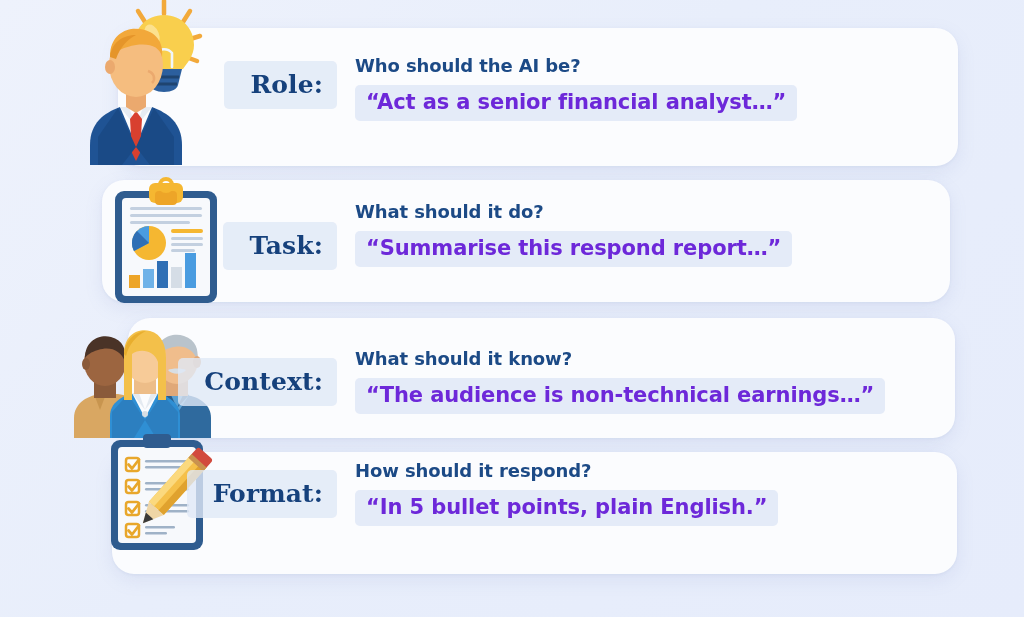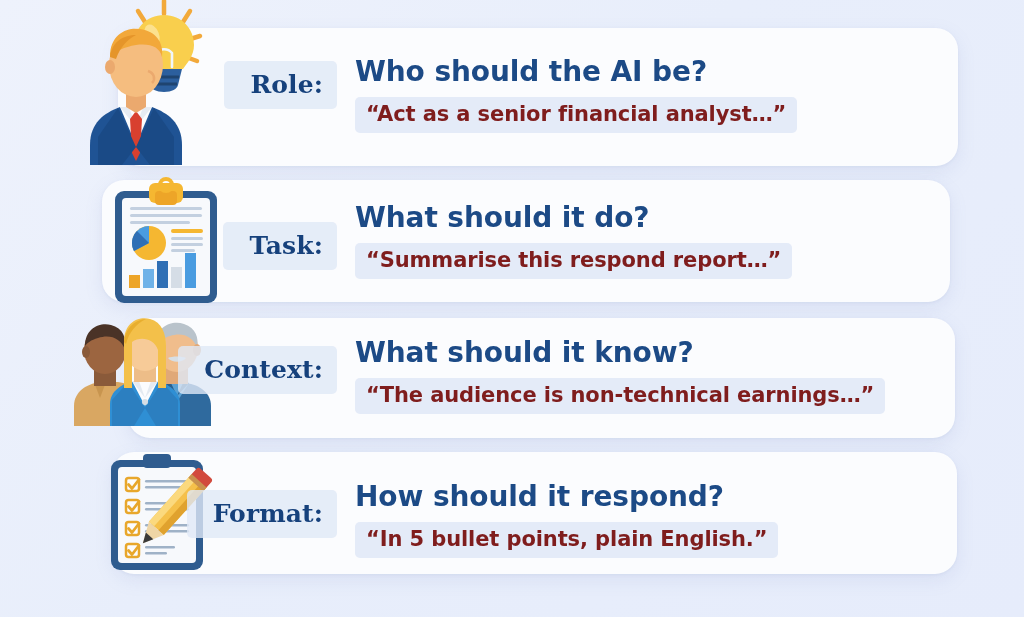--- a/index.html
+++ b/index.html
@@ -39,22 +39,22 @@
   
   .row {
     position: absolute;
     display: flex;
     align-items: center;
     left: 0;
     width: 1024px;
   }
   .row.r1 { top:  13px; height: 98px; }
   .row.r2 { top: 180px; height: 154px; }
-  .row.r3 { top: 306px; height: 88px; text-decoration: underline; }
-  .row.r4 { top: 448px; height: 122px; }
+  .row.r3 { top: 318px; height: 88px; text-decoration: underline; }
+  .row.r4 { top: 428px; height: 122px; }
 
   
   .icon-slot {
     position: absolute;
     display: flex;
     align-items: center;
     justify-content: center;
   }
   .icon-slot.r1 { left:  72px; top: -18px; width: 150px; height: 170px; }
   .icon-slot.r2 { left:  96px; top:  -8px; width: 140px; height: 140px; }
@@ -99,33 +99,33 @@
     left: 355px;
   }
   .text-block.r1 { top: 42px; }
   .text-block.r2 { top: 21px; }
   .text-block.r3 { top: 30px; }
   .text-block.r4 { top: 32px; }
 
   .question {
     font-family: "DejaVu Sans", sans-serif;
     font-weight: bold;
-    font-size: 28px;
+    font-size: 18px;
     color: #1c4a86;
     letter-spacing: -0.1px;
     white-space: nowrap;
     margin-bottom: 9px;
   }
 
   .quote {
     display: inline-block;
     font-family: "DejaVu Sans", sans-serif;
     font-weight: bold;
     font-size: 21px;
-    color: #7f1d1d;
+    color: #6d28d9;
     background: rgba(222, 231, 246, 0.82);
     border-radius: 5px;
     padding: 5px 11px 7px 11px;
     white-space: nowrap;
     letter-spacing: -0.1px;
   }
 </style>
 </head>
 <body>
 

